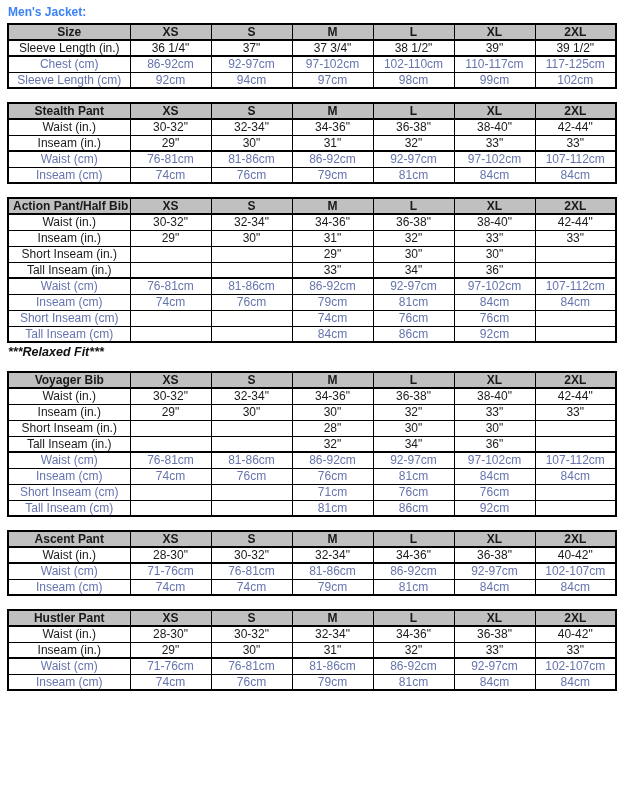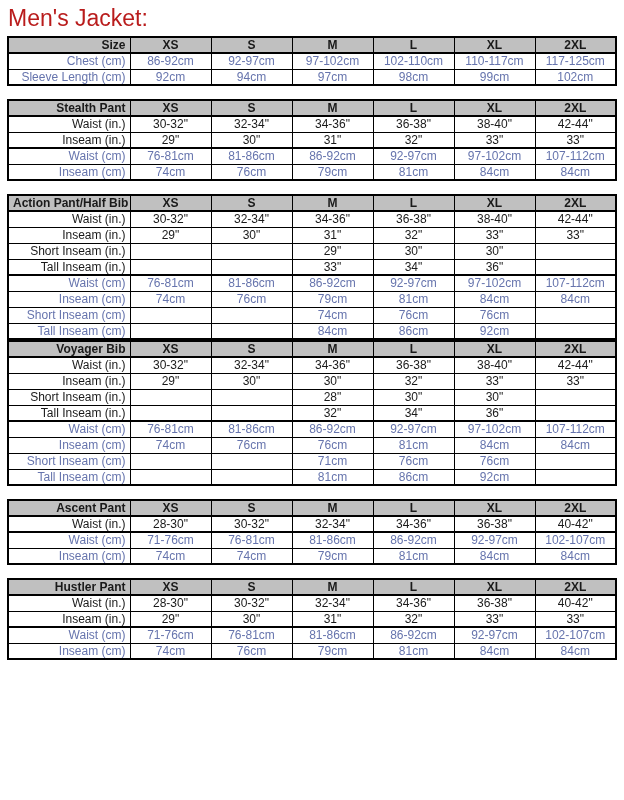--- a/index.html
+++ b/index.html
@@ -16,24 +16,24 @@
     height: 800px;
     overflow: hidden;
     font-family: "Liberation Sans", sans-serif;
     color: #1a1a1a;
   }
   .page {
     padding: 5px 7px 0 7px;
     width: 624px;
   }
   .section-title {
-    font-size: 23px;
-    font-weight: 400;
+    font-size: 12px;
+    font-weight: 700;
     margin: 0 0 4px 1px;
-    color: #b91c1c;
+    color: #3b82f6;
     letter-spacing: 0;
   }
   .table-wrap { margin-bottom: 13px; }
   .table-wrap.tight { margin-bottom: 0; }
   table {
     border-collapse: collapse;
     table-layout: fixed;
     width: 610px;
     border: 2px solid var(--border-color);
   }
@@ -47,21 +47,21 @@
     white-space: nowrap;
     overflow: hidden;
   }
   thead th {
     background: var(--header-bg);
     font-weight: 700;
     border-bottom: 2px solid var(--border-color);
   }
   .label-col {
     width: 122px;
-    text-align: right;
+    text-align: center;
   }
   tr.cm-row td { color: var(--cm-text); }
   tr.unit-break td { border-top: 2px solid var(--border-color); }
   .note {
     font-size: 12.5px;
     font-weight: 700;
     font-style: italic;
     margin: 2px 0 12px 1px;
     color: #111;
   }
@@ -80,20 +80,29 @@
             <th class="label-col">Size</th>
             <th>XS</th>
             <th>S</th>
             <th>M</th>
             <th>L</th>
             <th>XL</th>
             <th>2XL</th>
           </tr>
         </thead>
         <tbody>
+          <tr>
+            <td class="label-col">Sleeve Length (in.)</td>
+            <td>36 1/4"</td>
+            <td>37"</td>
+            <td>37 3/4"</td>
+            <td>38 1/2"</td>
+            <td>39"</td>
+            <td>39 1/2"</td>
+          </tr>
           <tr class="cm-row unit-break">
             <td class="label-col">Chest (cm)</td>
             <td>86-92cm</td>
             <td>92-97cm</td>
             <td>97-102cm</td>
             <td>102-110cm</td>
             <td>110-117cm</td>
             <td>117-125cm</td>
           </tr>
           <tr class="cm-row">
@@ -247,20 +256,21 @@
             <td></td>
             <td>84cm</td>
             <td>86cm</td>
             <td>92cm</td>
             <td></td>
           </tr>
         </tbody>
       </table>
     </div>
 
+  <div class="note">***Relaxed Fit***</div>
 
   <div class="table-wrap">
       <table>
         <thead>
           <tr>
             <th class="label-col">Voyager Bib</th>
             <th>XS</th>
             <th>S</th>
             <th>M</th>
             <th>L</th>

